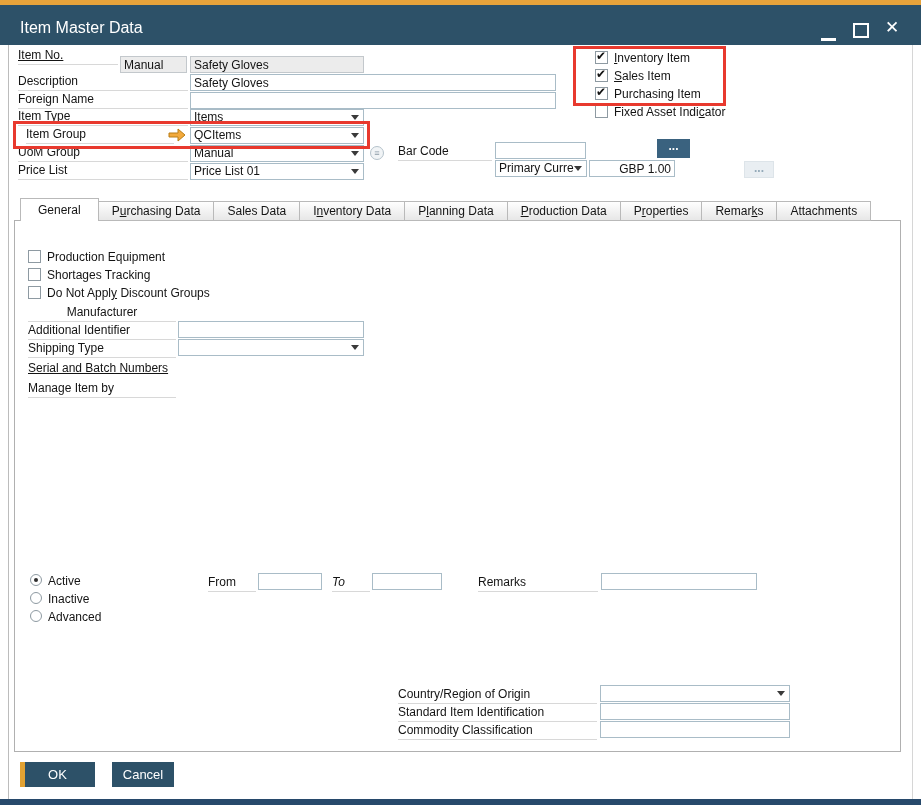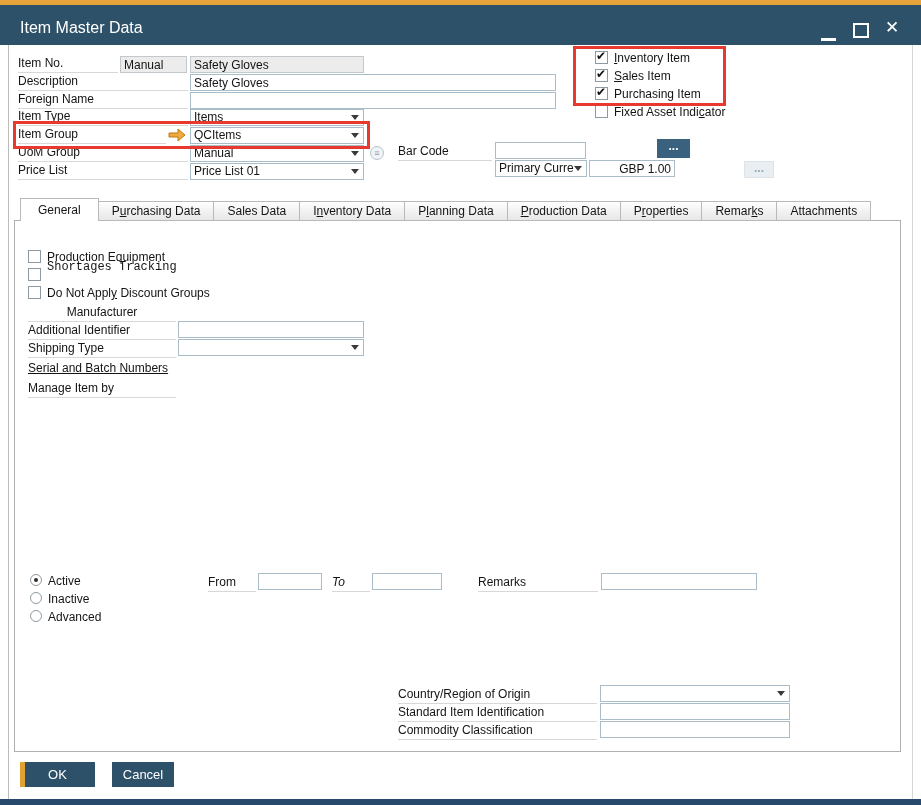--- a/index.html
+++ b/index.html
@@ -74,37 +74,37 @@
       </div>
     <div class="winbtn" style="left:853px; top:18px;">
         <div class="max-glyph"></div>
       </div>
     <div class="winbtn close-glyph" style="left:885px; top:14px;">✕</div>
   </div>
   <div class="frame-left"></div>
   <div class="frame-right"></div>
   <div class="frame-bottom"></div>
 
-  <span class="flabel" style="left:18px; top:56px; width:100px;">Item No.</span>
+  <span class="flabel" style="left:18px; top:48px; width:100px;text-decoration:underline;">Item No.</span>
   <input class="field gray" style="left: 120px; top: 56px; width: 67px;" value="Manual">
   <input class="field gray" style="left: 190px; top: 56px; width: 174px;" value="Safety Gloves">
 
   <span class="flabel" style="left:18px; top:74px; width:170px;">Description</span>
   <input class="field" style="left: 190px; top: 74px; width: 366px;" value="Safety Gloves">
 
   <span class="flabel" style="left:18px; top:92px; width:170px;">Foreign Name</span>
   <input class="field" style="left: 190px; top: 92px; width: 366px;" value="">
 
   <span class="flabel" style="left:18px; top:109px; width:170px;">Item Type</span>
   <div class="field dd" style="left:190px; top:109px; width:174px;">
     <span class="dd-text">Items</span>
     <span class="arrow-down"></span>
   </div>
 
-  <span class="flabel" style="left:18px; top:127px; width:148px;">Item Group</span>
+  <span class="flabel" style="left:26px; top:127px; width:148px;">Item Group</span>
   <svg class="link-arrow" style="left:168px; top:128px;" viewBox="0 0 18 14">
     <path d="M1 5 h9 v-4 l7 6 -7 6 v-4 h-9 z" fill="#f2a93b" stroke="#b97d14" stroke-width="1"></path>
   </svg>
   <div class="field dd" style="left:190px; top:127px; width:174px;">
     <span class="dd-text">QCItems</span>
     <span class="arrow-down"></span>
   </div>
   <div class="redbox" style="left:13px; top:121px; width:357px; height:28px;"></div>
 
   <span class="flabel" style="left:18px; top:145px; width:170px;">UoM Group</span>
@@ -157,21 +157,21 @@
     <div class="tab"><u>P</u>roduction Data</div>
     <div class="tab">P<u>r</u>operties</div>
     <div class="tab">Remar<u>k</u>s</div>
     <div class="tab">Attachments</div>
   </div>
   <div class="panel"></div>
 
   <span class="cb" style="left:28px; top:250px; z-index:2;"></span>
   <span class="cblabel" style="left:47px; top:250px; z-index:2;">Production Equipment</span>
   <span class="cb" style="left:28px; top:268px; z-index:2;"></span>
-  <span class="cblabel" style="left:47px; top:260px; z-index:2;font-family:Liberation Mono, monospace;">Shortages Tracking</span>
+  <span class="cblabel" style="left:47px; top:268px; z-index:2;">Shortages Tracking</span>
   <span class="cb" style="left:28px; top:286px; z-index:2;"></span>
   <span class="cblabel" style="left:47px; top:286px; z-index:2;">Do Not Appl<u>y</u> Discount Groups</span>
 
   <span class="flabel" style="left:28px; top:305px; width:148px; z-index:2;text-align:center;">Manufacturer</span>
 
   <span class="flabel" style="left:28px; top:323px; width:148px; z-index:2;">Additional Identifier</span>
   <input class="field" style="left: 178px; top: 321px; width: 186px; z-index: 2;" value="">
 
   <span class="flabel" style="left:28px; top:341px; width:148px; z-index:2;">Shipping Type</span>
   <div class="field dd" style="left:178px; top:339px; width:186px; z-index:2;">

